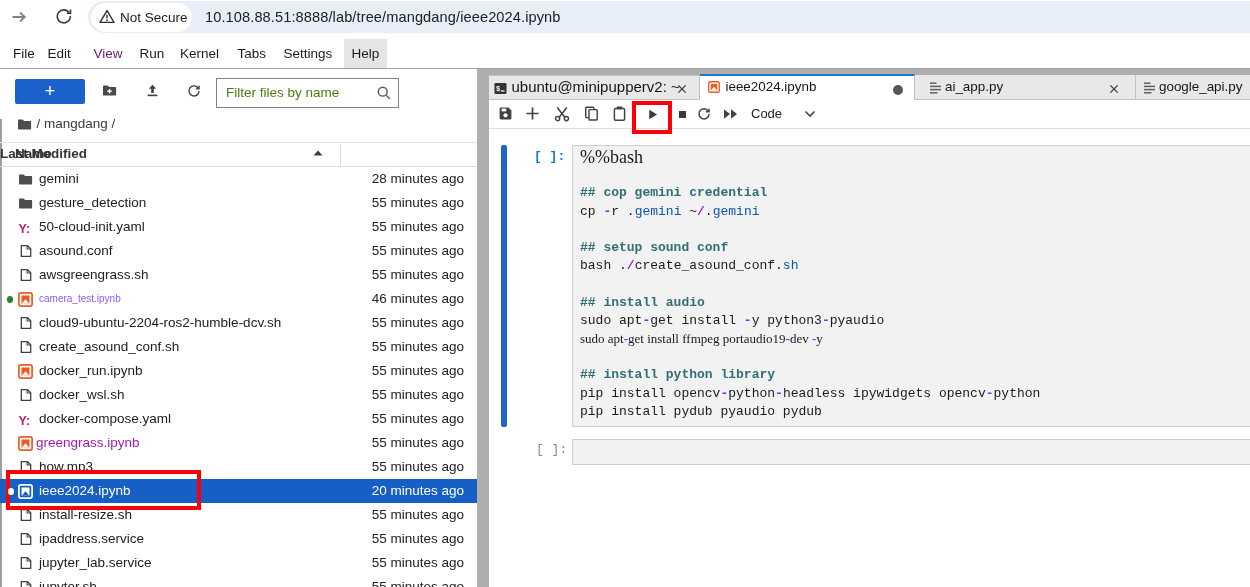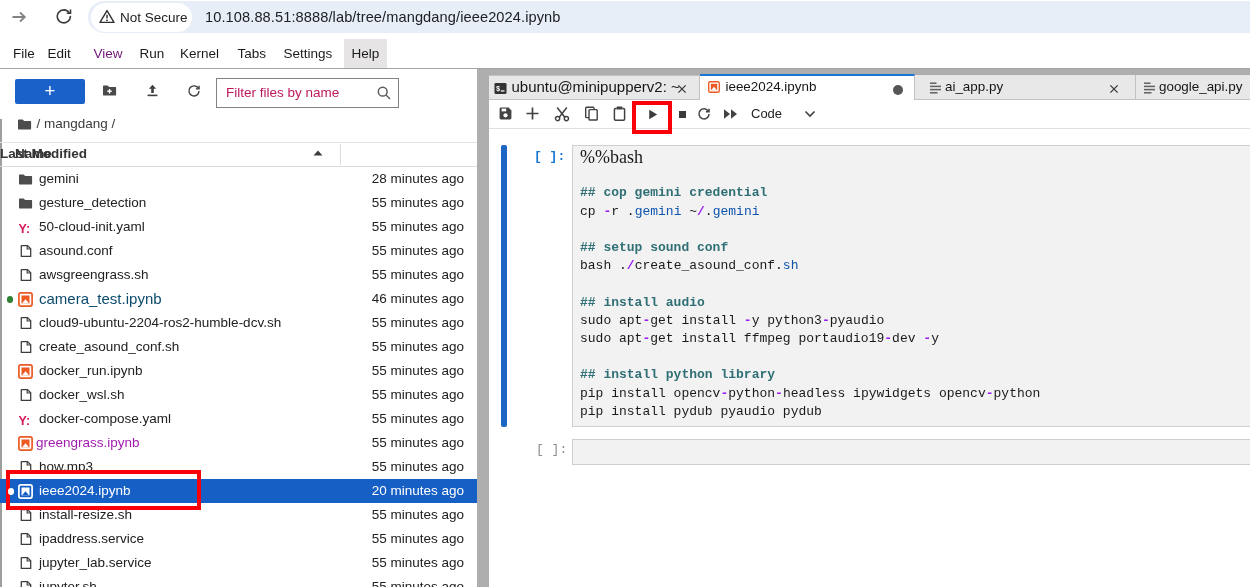--- a/index.html
+++ b/index.html
@@ -65,21 +65,21 @@
   </div>
 <div style="position:absolute;left:186.5px;top:83.5px;">
     <svg width="14" height="14" viewBox="0 0 14 14" style="display:block;">
       <g transform="scale(0.9333333333333333)">
         <path d="M12.2 4.7A5.4 5.4 0 1 0 12.9 7.5" fill="none" stroke="#3f3f3f" stroke-width="1.5"></path>
         <path d="M12.9 1.8v3.4H9.5" fill="none" stroke="#3f3f3f" stroke-width="1.5"></path>
       </g>
     </svg>
   </div>
 <div style="position:absolute;left:216px;top:77.5px;width:183px;height:30px;background:#fff;border:1px solid #828282;box-sizing:border-box;"></div>
-<div style="position:absolute;left:226px;top:78px;height:29px;line-height:29px;font-size:13.5px;color:#be185d;">Filter files by name</div>
+<div style="position:absolute;left:226px;top:78px;height:29px;line-height:29px;font-size:13.5px;color:#4d7c0f;">Filter files by name</div>
 <div style="position:absolute;left:376px;top:84.5px;">
     <svg width="16" height="16" viewBox="0 0 16 16" style="display:block;">
       <g transform="scale(1.0)">
         <circle cx="6.7" cy="6.7" r="4.4" fill="none" stroke="#5c5c5c" stroke-width="1.5"></circle>
         <path d="M10 10l4 4" stroke="#5c5c5c" stroke-width="1.5"></path>
       </g>
     </svg>
   </div>
 <div style="position:absolute;left:17px;top:117px;">
     <svg width="15" height="15" viewBox="0 0 15 15" style="display:block;">
@@ -136,21 +136,21 @@
 <div style="position:absolute;left:18px;top:291.5px;">
     <svg width="15" height="15" viewBox="0 0 15 15" style="display:block;">
       <g transform="scale(1.0)">
         <rect x="0.9" y="0.9" width="13.2" height="13.2" rx="2" fill="#fff" stroke="#ec5b24" stroke-width="1.7"></rect>
         <rect x="3.5" y="3.5" width="8" height="8" fill="#ec5b24"></rect>
         <path d="M3.9 11.5L7.5 7.2l3.6 4.3z" fill="#fff"></path>
       </g>
     </svg>
   </div>
 <div style="position:absolute;left:6.5px;top:296px;width:6.6px;height:6.6px;border-radius:50%;background:#2e8130;"></div>
-<div style="position:absolute;left:39px;top:287px;height:24px;line-height:24px;font-size:15px;color:#0c4a6e;">camera_test.ipynb</div>
+<div style="position:absolute;left:39px;top:287px;height:24px;line-height:24px;font-size:10px;color:#8b5cf6;">camera_test.ipynb</div>
 <div style="position:absolute;left:0;top:287px;width:464px;height:24px;line-height:24px;text-align:right;font-size:13.5px;color:#212121;">46 minutes ago</div>
 <div style="position:absolute;left:18.5px;top:316px;">
     <svg width="14" height="14" viewBox="0 0 14 14" style="display:block;">
       <g transform="scale(1.0)">
         <path d="M2.3 1.6h6.2l3.2 3.2v7.6H2.3z" fill="none" stroke="#3f3f3f" stroke-width="1.3" stroke-linejoin="round"></path>
         <path d="M8.2 1.8v3.2h3.3" fill="none" stroke="#3f3f3f" stroke-width="1.2"></path>
       </g>
     </svg>
   </div>
 <div style="position:absolute;left:39px;top:311px;height:24px;line-height:24px;font-size:13.5px;color:#212121;">cloud9-ubuntu-2204-ros2-humble-dcv.sh</div>
@@ -400,21 +400,21 @@
 <div style="position:absolute;left:580px;top:148.0px;height:18.2px;line-height:18.2px;font-family:Liberation Serif, serif;font-size:18px;color:#1a1a1a;white-space:pre;">%%bash</div>
 <div style="position:absolute;left:580px;top:166.2px;height:18.2px;line-height:18.2px;font-family:'Liberation Mono',monospace;font-size:13px;color:#1a1a1a;white-space:pre;"></div>
 <div style="position:absolute;left:580px;top:184.4px;height:18.2px;line-height:18.2px;font-family:'Liberation Mono',monospace;font-size:13px;color:#1a1a1a;white-space:pre;"><span class="c">## cop gemini credential</span></div>
 <div style="position:absolute;left:580px;top:202.6px;height:18.2px;line-height:18.2px;font-family:'Liberation Mono',monospace;font-size:13px;color:#1a1a1a;white-space:pre;">cp <span class="v">-</span>r .<span class="b">gemini</span> ~<span class="v">/</span>.<span class="b">gemini</span></div>
 <div style="position:absolute;left:580px;top:220.8px;height:18.2px;line-height:18.2px;font-family:'Liberation Mono',monospace;font-size:13px;color:#1a1a1a;white-space:pre;"></div>
 <div style="position:absolute;left:580px;top:239.0px;height:18.2px;line-height:18.2px;font-family:'Liberation Mono',monospace;font-size:13px;color:#1a1a1a;white-space:pre;"><span class="c">## setup sound conf</span></div>
 <div style="position:absolute;left:580px;top:257.2px;height:18.2px;line-height:18.2px;font-family:'Liberation Mono',monospace;font-size:13px;color:#1a1a1a;white-space:pre;">bash .<span class="v">/</span>create_asound_conf.<span class="b">sh</span></div>
 <div style="position:absolute;left:580px;top:275.4px;height:18.2px;line-height:18.2px;font-family:'Liberation Mono',monospace;font-size:13px;color:#1a1a1a;white-space:pre;"></div>
 <div style="position:absolute;left:580px;top:293.6px;height:18.2px;line-height:18.2px;font-family:'Liberation Mono',monospace;font-size:13px;color:#1a1a1a;white-space:pre;"><span class="c">## install audio</span></div>
 <div style="position:absolute;left:580px;top:311.79999999999995px;height:18.2px;line-height:18.2px;font-family:'Liberation Mono',monospace;font-size:13px;color:#1a1a1a;white-space:pre;">sudo apt<span class="v">-</span>get install <span class="v">-</span>y python3<span class="v">-</span>pyaudio</div>
-<div style="position:absolute;left:580px;top:330.0px;height:18.2px;line-height:18.2px;font-family:Liberation Mono, monospace;font-size:13px;color:#1a1a1a;white-space:pre;">sudo apt<span class="v">-</span>get install ffmpeg portaudio19<span class="v">-</span>dev <span class="v">-</span>y</div>
+<div style="position:absolute;left:580px;top:330.0px;height:18.2px;line-height:18.2px;font-family:Liberation Serif, serif;font-size:13px;color:#1a1a1a;white-space:pre;">sudo apt<span class="v">-</span>get install ffmpeg portaudio19<span class="v">-</span>dev <span class="v">-</span>y</div>
 <div style="position:absolute;left:580px;top:348.2px;height:18.2px;line-height:18.2px;font-family:'Liberation Mono',monospace;font-size:13px;color:#1a1a1a;white-space:pre;"></div>
 <div style="position:absolute;left:580px;top:366.4px;height:18.2px;line-height:18.2px;font-family:'Liberation Mono',monospace;font-size:13px;color:#1a1a1a;white-space:pre;"><span class="c">## install python library</span></div>
 <div style="position:absolute;left:580px;top:384.6px;height:18.2px;line-height:18.2px;font-family:'Liberation Mono',monospace;font-size:13px;color:#1a1a1a;white-space:pre;">pip install opencv<span class="v">-</span>python<span class="v">-</span>headless ipywidgets opencv<span class="v">-</span>python</div>
 <div style="position:absolute;left:580px;top:402.79999999999995px;height:18.2px;line-height:18.2px;font-family:'Liberation Mono',monospace;font-size:13px;color:#1a1a1a;white-space:pre;">pip install pydub pyaudio pydub</div>
 <div style="position:absolute;left:536px;top:441px;width:40px;height:18px;line-height:18px;font-family:'Liberation Mono',monospace;font-size:13px;color:#8e8e8e;">[ ]:</div>
 <div style="position:absolute;left:572px;top:438.5px;width:680px;height:26px;background:#f2f2f2;border:1px solid #cfcfcf;box-sizing:border-box;"></div>
 <div style="position:absolute;left:5.5px;top:469.5px;width:195px;height:40px;border:4.5px solid #fa0008;box-sizing:border-box;"></div>
 <div style="position:absolute;left:632px;top:100.5px;width:40px;height:33px;border:4.5px solid #fa0008;box-sizing:border-box;"></div>
 
 </body></html>

